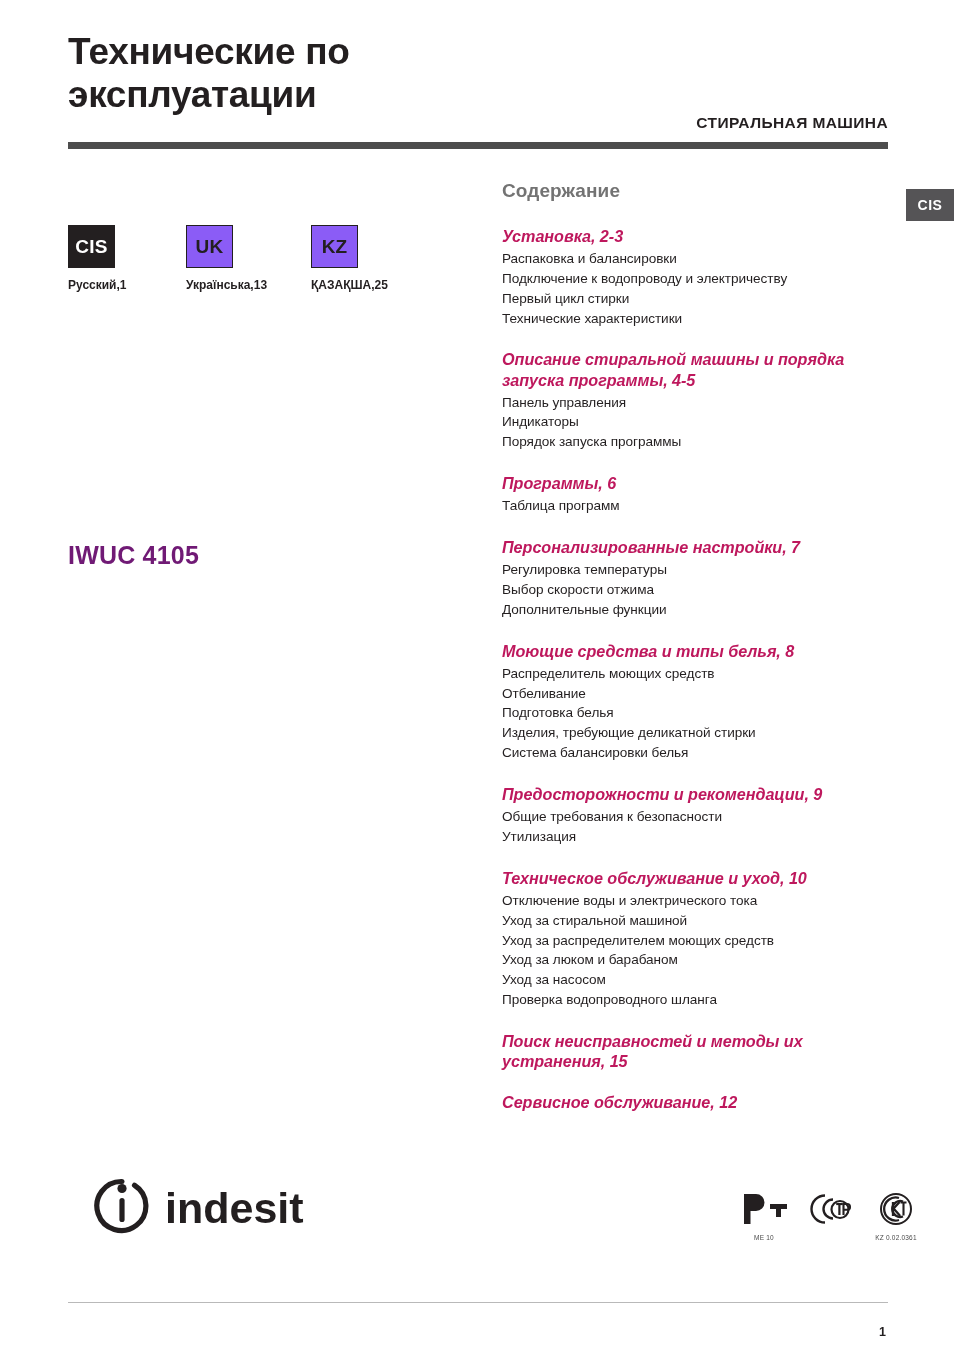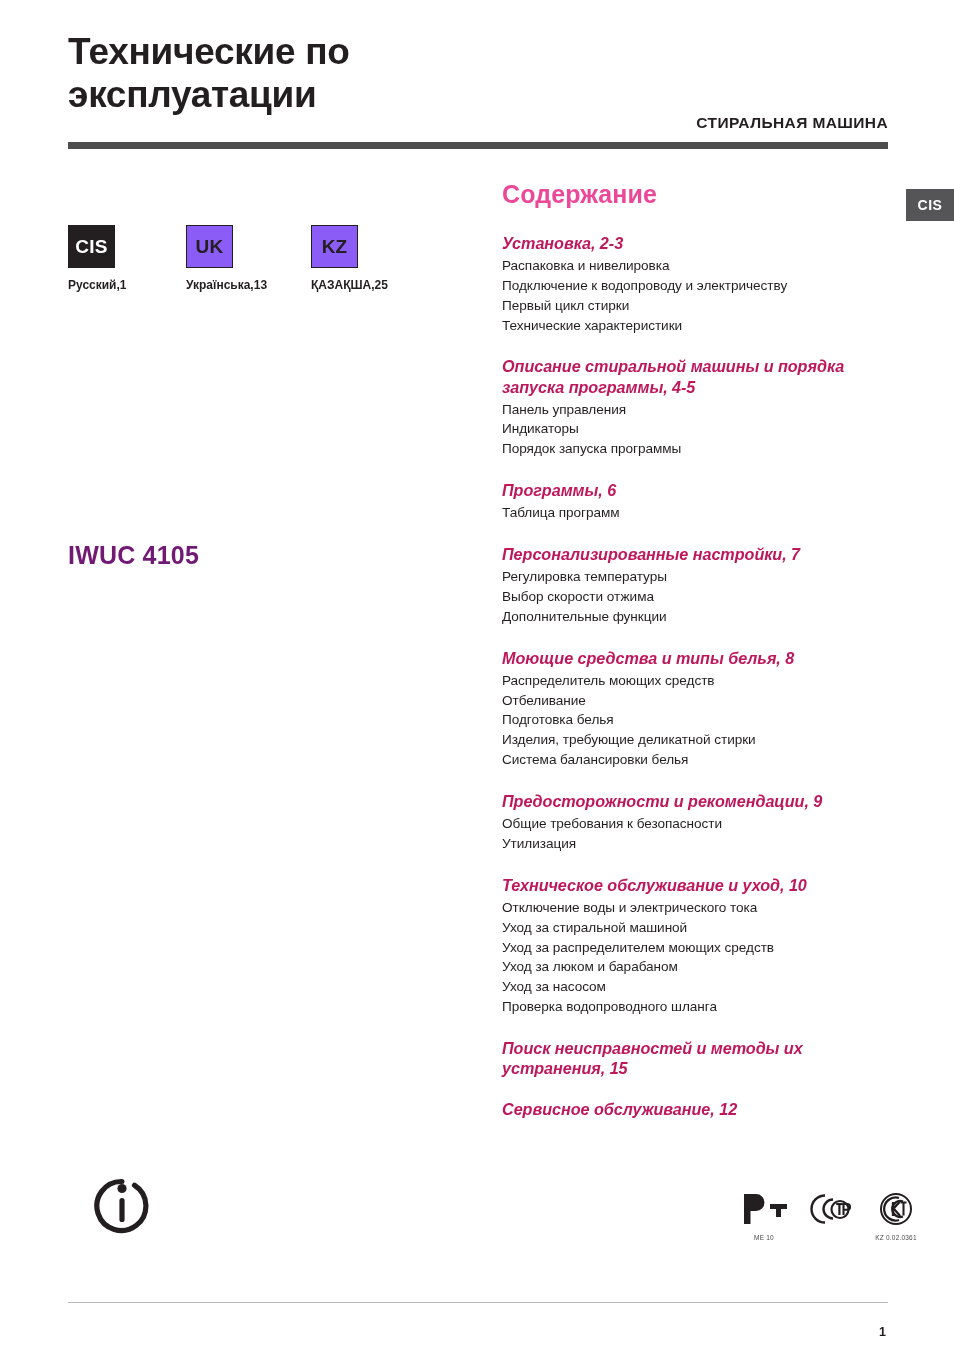--- a/index.html
+++ b/index.html
@@ -134,23 +134,23 @@
   }
 
   
   .toc {
     position: absolute;
     left: 502px;
     top: 180px;
     width: 400px;
   }
   .toc-title {
-    font-size: 25px;
-    font-weight: bold;
-    color: #ec4899;
+    font-size: 19px;
+    font-weight: bold;
+    color: #737373;
     margin: 0 0 24px 0;
     letter-spacing: 0.1px;
   }
   .toc-section {
     margin-bottom: 21px;
   }
   .toc-heading {
     font-size: 16.2px;
     font-weight: bold;
     line-height: 1.24;
@@ -262,21 +262,21 @@
     </div>
   </div>
 
   <div class="model-name">IWUC 4105</div>
 
   <div class="toc">
     <h2 class="toc-title">Содержание</h2>
 
     <div class="toc-section">
       <div class="toc-heading">Установка, 2-3</div>
-      <div class="toc-item">Распаковка и нивелировка</div>
+      <div class="toc-item">Распаковка и балансировки</div>
       <div class="toc-item">Подключение к водопроводу и электричеству</div>
       <div class="toc-item">Первый цикл стирки</div>
       <div class="toc-item">Технические характеристики</div>
     </div>
 
     <div class="toc-section">
       <div class="toc-heading">Описание стиральной машины и порядка запуска программы, 4-5</div>
       <div class="toc-item">Панель управления</div>
       <div class="toc-item">Индикаторы</div>
       <div class="toc-item">Порядок запуска программы</div>
@@ -329,20 +329,21 @@
   </div>
 
   <div class="logo-wrap">
     <span class="logo-mark">
       <svg width="58" height="60" viewBox="0 0 58 60">
         <path d="M29 5.5 A24.5 24.5 0 1 0 41.5 9.3" fill="none" stroke="#231f20" stroke-width="5.2" stroke-linecap="round"></path>
         <circle cx="29" cy="12.5" r="4.6" fill="#231f20"></circle>
         <rect x="26.4" y="22" width="5.2" height="24" rx="2.6" fill="#231f20"></rect>
       </svg>
     </span>
+    <span class="logo-word">indesit</span>
   </div>
 
   <div class="certs">
 
     <div class="cert">
       <span>
         <svg width="48" height="34" viewBox="0 0 48 34">
           <path d="M4 2 h12 a8.5 8.5 0 0 1 0 17 h-5.5 v13 h-6.5 z
                    M10.5 7.5 h5 a3.2 3.2 0 0 1 0 6.4 h-5 z" fill="#231f20"></path>
           <path d="M34 2.5 a14.5 14.5 0 1 0 0 29 a14.5 14.5 0 0 1 0 -29 z" fill="#231f20"></path>

